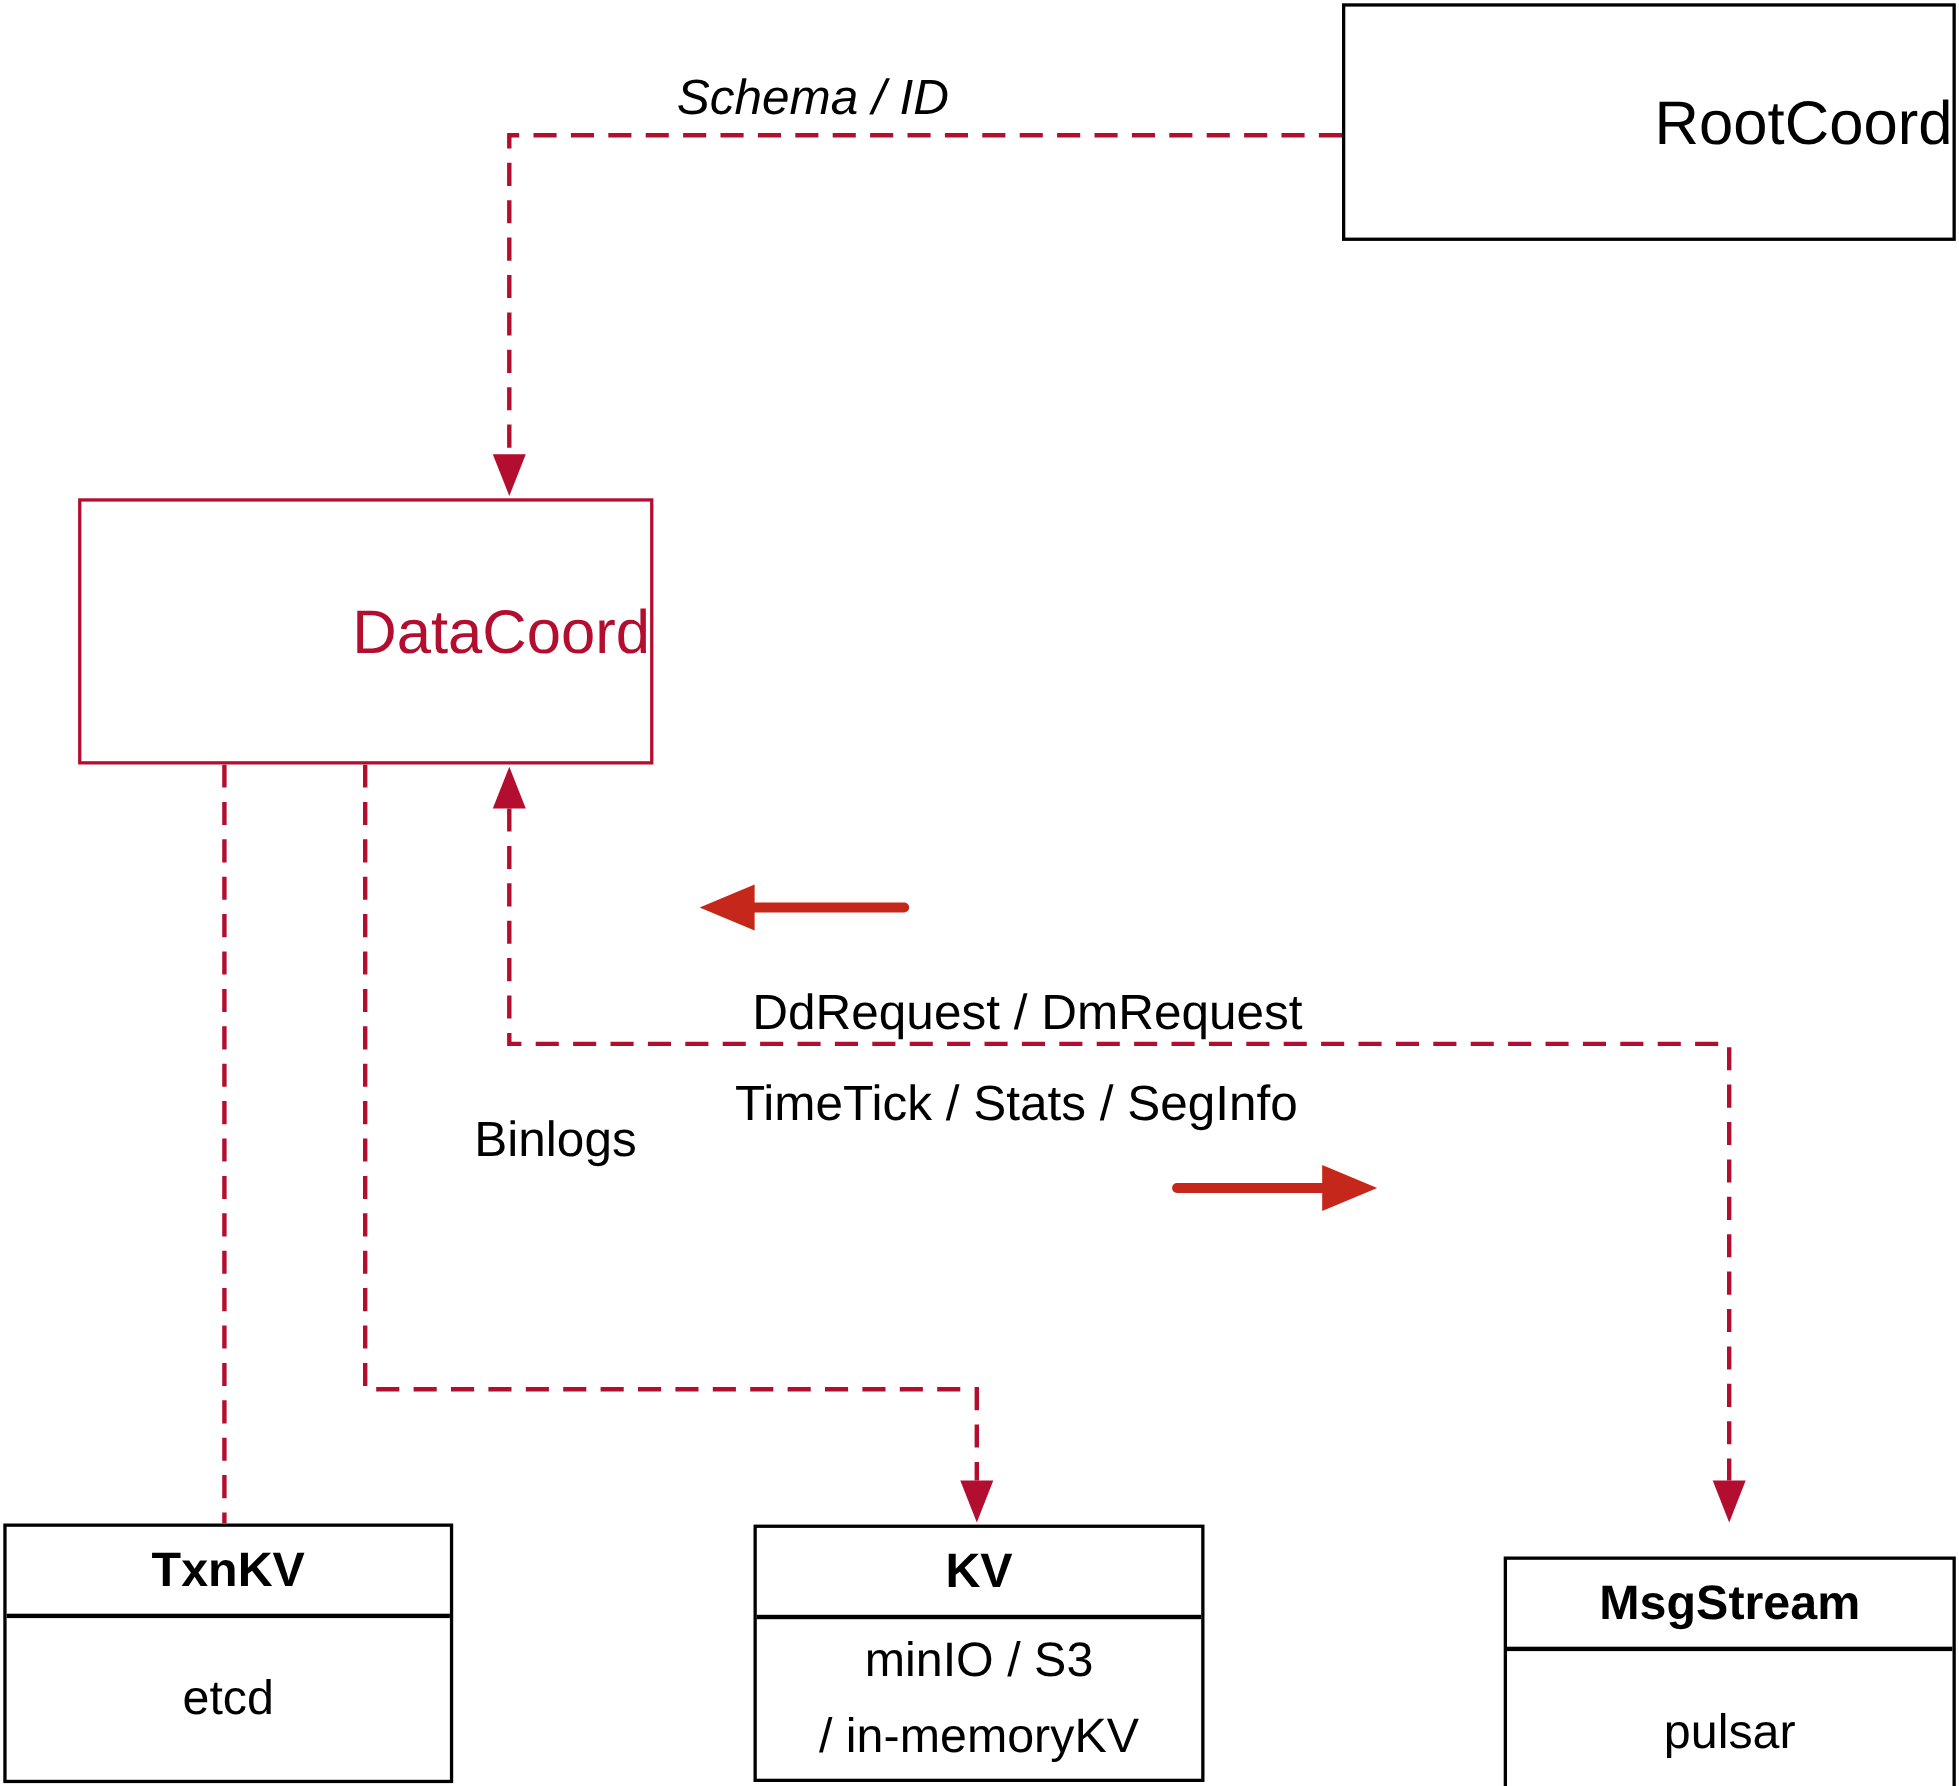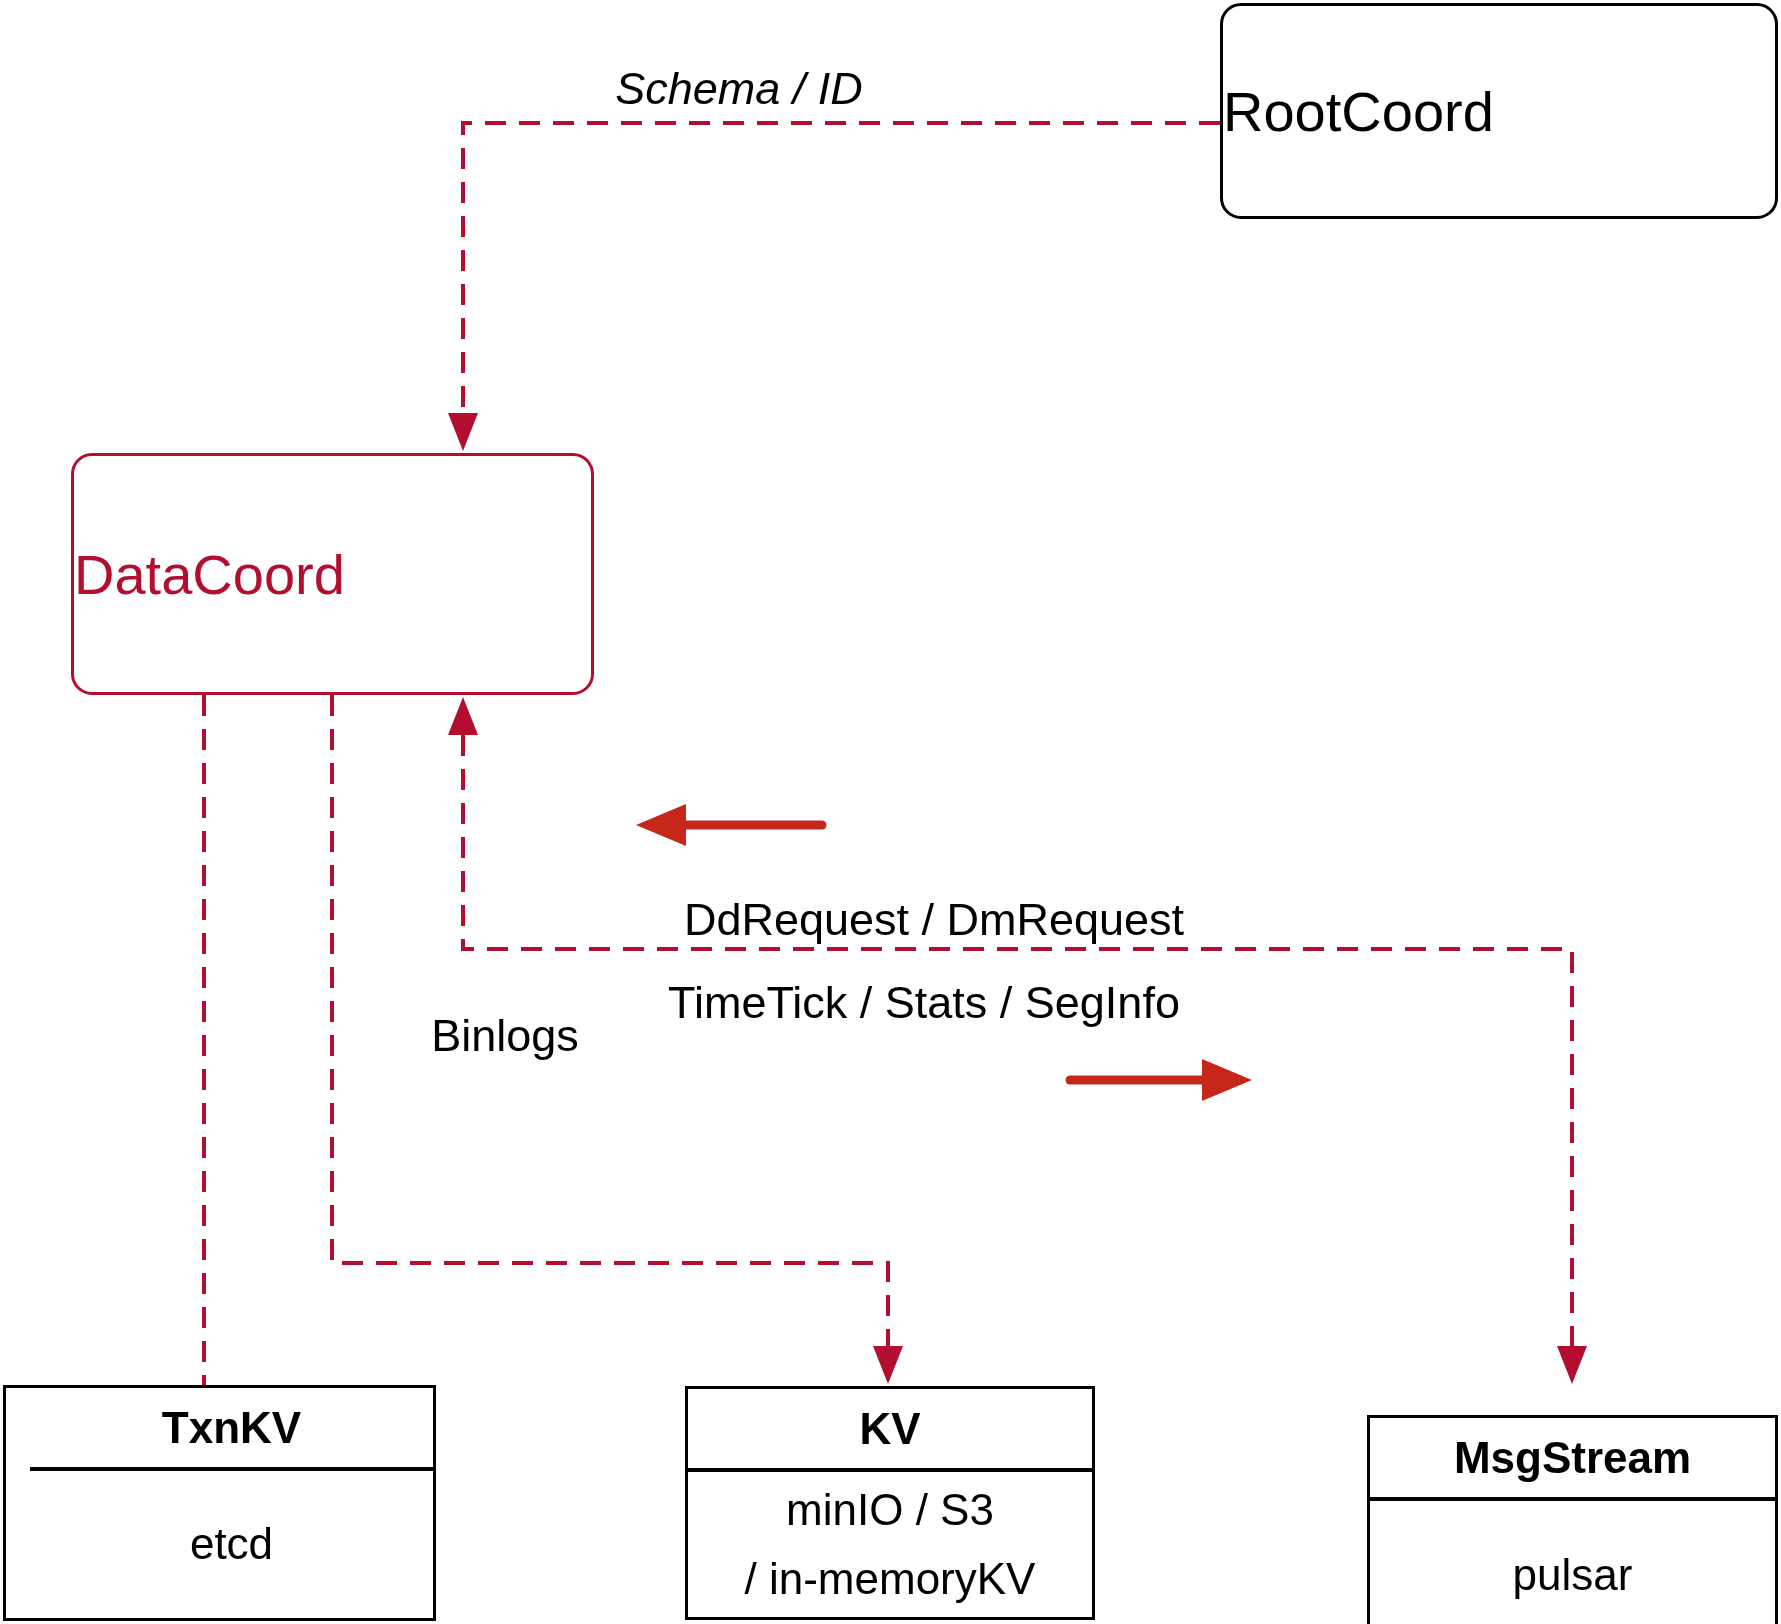--- a/index.html
+++ b/index.html
@@ -13,23 +13,22 @@
     position:relative;
     width:1781px;height:1624px;
     background:var(--background);
     font-family:"Liberation Sans", sans-serif;
     overflow:hidden;
   }
   #edges{position:absolute;left:0;top:0;width:1781px;height:1624px;}
   .node{
     position:absolute;
     background:var(--background);
-    display:flex;align-items:center;justify-content:flex-start;
+    display:flex;align-items:center;justify-content:flex-end;
     box-sizing:content-box;
-    border-radius:21px;
   }
   .node.simple{font-size:56px;color:var(--ink);}
   .node.black-border{border:3px solid var(--ink);}
   .node.red-border{border:3px solid var(--crimson);color:var(--crimson);}
   .store{
     position:absolute;
     border:3px solid var(--ink);
     background:var(--background);
     display:flex;flex-direction:column;
     box-sizing:content-box;
@@ -93,21 +92,21 @@
   </svg>
 
   <div class="node simple black-border" style="left:1220px;top:3px;width:552px;height:210px;">
     <span>RootCoord</span>
   </div>
 
   <div class="node simple red-border" style="left:71px;top:453px;width:517px;height:236px;">
     <span>DataCoord</span>
   </div>
 
-  <div class="store" style="left:3px;top:1385px;width:403px;height:230px;padding-left:24px;">
+  <div class="store" style="left:3px;top:1385px;width:403px;height:230px;">
     <div class="hd">TxnKV</div>
     <div class="bd">etcd</div>
   </div>
 
   <div class="store" style="left:685px;top:1386px;width:404px;height:228px;">
     <div class="hd">KV</div>
     <div class="bd">
       <span>minIO / S3</span>
       <span>/ in-memoryKV</span>
     </div>

